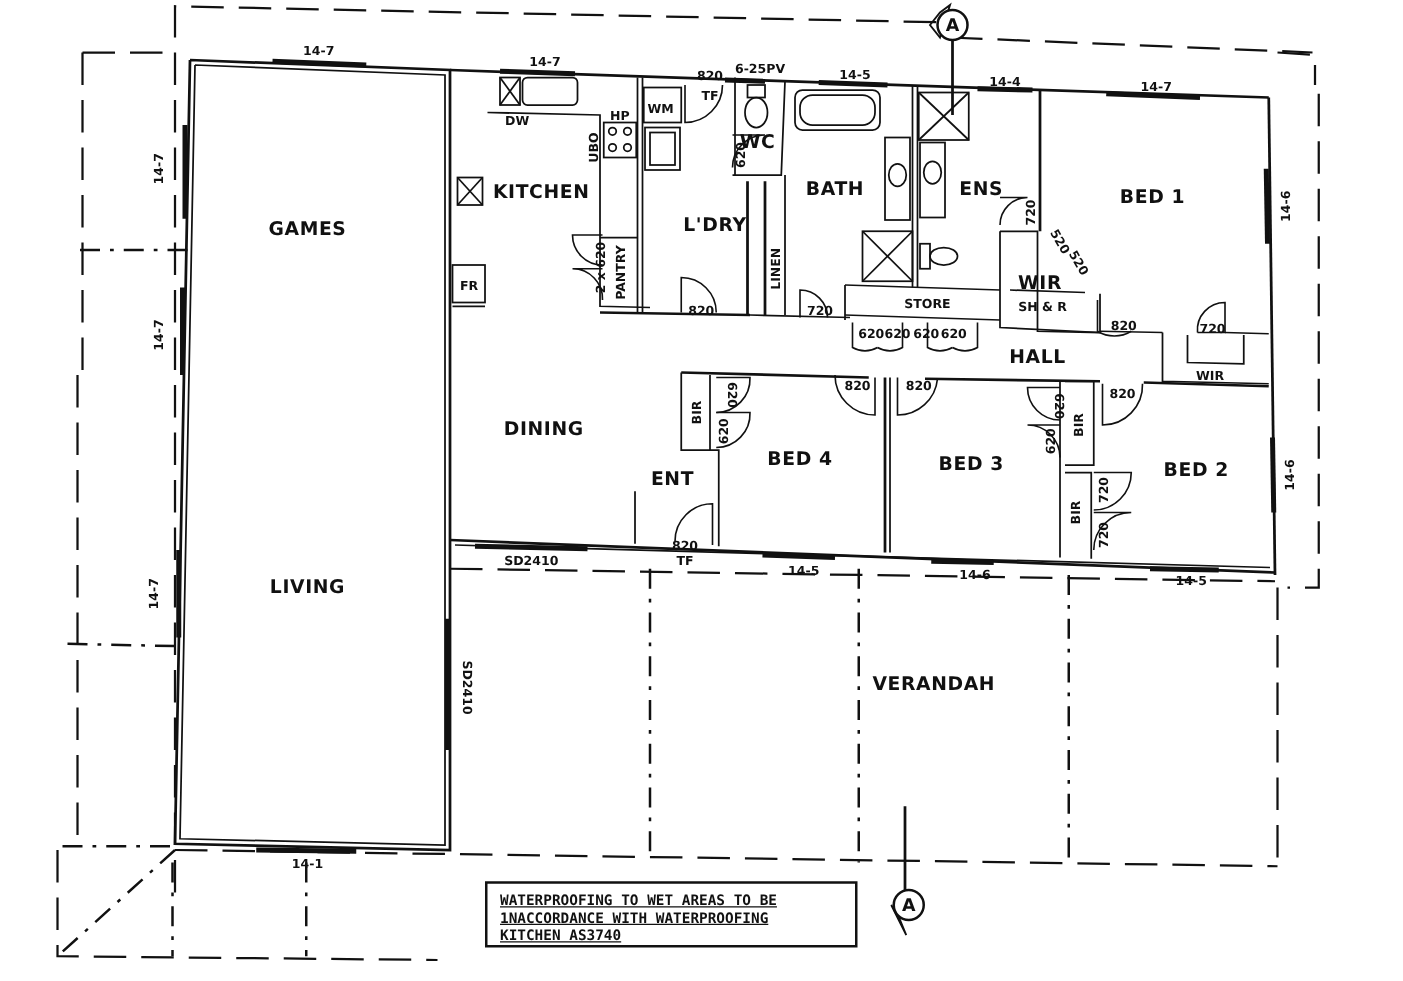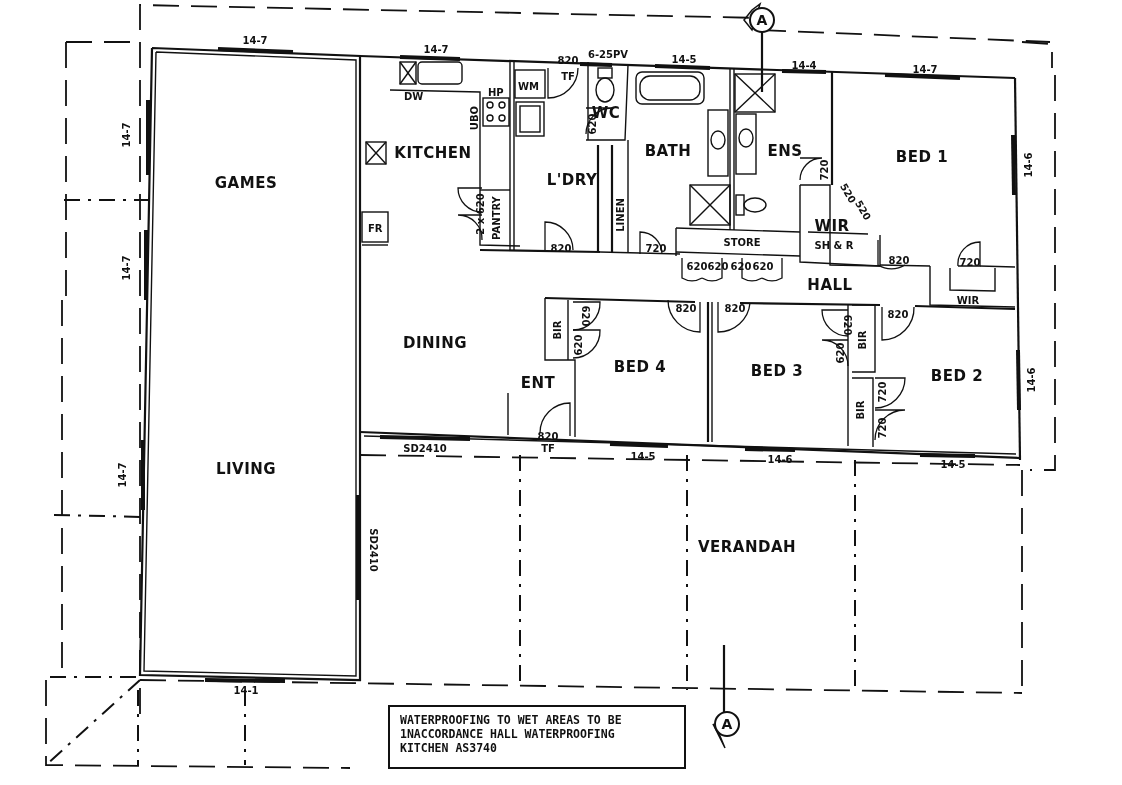--- a/index.html
+++ b/index.html
@@ -8,21 +8,21 @@
   .wall { fill: none; stroke: #111; stroke-width: 2.2; }
   .wall-thin { fill: none; stroke: #111; stroke-width: 1.4; }
   .window { fill: none; stroke: #111; stroke-width: 4; }
   .dash { fill: none; stroke: #111; stroke-width: 1.8; stroke-dasharray: 26 12; }
   .dashdot { fill: none; stroke: #111; stroke-width: 2; stroke-dasharray: 16 8 3 8; }
   .door { fill: none; stroke: #111; stroke-width: 1.3; }
   .fixture { fill: none; stroke: #111; stroke-width: 1.4; }
   .room-label { font-family: "DejaVu Sans", sans-serif; font-weight: bold; font-size: 15px; fill: #111; letter-spacing: 0.5px; }
   .small-label { font-family: "DejaVu Sans", sans-serif; font-weight: bold; font-size: 10px; fill: #111; }
   .dim-label { font-family: "DejaVu Sans", sans-serif; font-weight: bold; font-size: 10px; fill: #111; }
-  .note-box { position: absolute; left: 388px; top: 705px; width: 298px; height: 64px; border: 2px solid #111; box-sizing: border-box; padding: 6px 10px; font-family: "DejaVu Sans Mono", monospace; font-weight: bold; font-size: 11.5px; line-height: 14px; color: #111; }
+  .note-box { position: absolute; left: 388px; top: 705px; width: 298px; height: 53px; border: 2px solid #111; box-sizing: border-box; padding: 6px 10px; font-family: "DejaVu Sans Mono", monospace; font-weight: bold; font-size: 11.5px; line-height: 14px; color: #111; text-decoration: underline; }
   .note-line { display: block; white-space: nowrap; }
   .section-marker { font-family: "DejaVu Sans", sans-serif; font-weight: bold; font-size: 14px; fill: #111; }
 </style>
 </head>
 <body>
 
 <svg id="plan" viewBox="0 0 1122 785" xmlns="http://www.w3.org/2000/svg">
 
   <g>
     <polyline class="dash" points="140,30 140,5 760,18"></polyline>
@@ -295,15 +295,15 @@
     <text class="dim-label" transform="translate(844,353) rotate(-90)" text-anchor="middle">620</text>
     <text class="dim-label" transform="translate(886,392) rotate(-90)" text-anchor="middle">720</text>
     <text class="dim-label" transform="translate(886,428) rotate(-90)" text-anchor="middle">720</text>
     <text class="dim-label" x="548" y="440" text-anchor="middle">820</text>
     <text class="dim-label" x="548" y="452" text-anchor="middle">TF</text>
   </g>
 </svg>
 
 <div class="note-box">
   <span class="note-line">WATERPROOFING TO WET AREAS TO BE</span>
-  <span class="note-line">1NACCORDANCE HALL WATERPROOFING</span>
+  <span class="note-line">1NACCORDANCE WITH WATERPROOFING</span>
   <span class="note-line">KITCHEN  AS3740</span>
 </div>
 
 </body></html>

